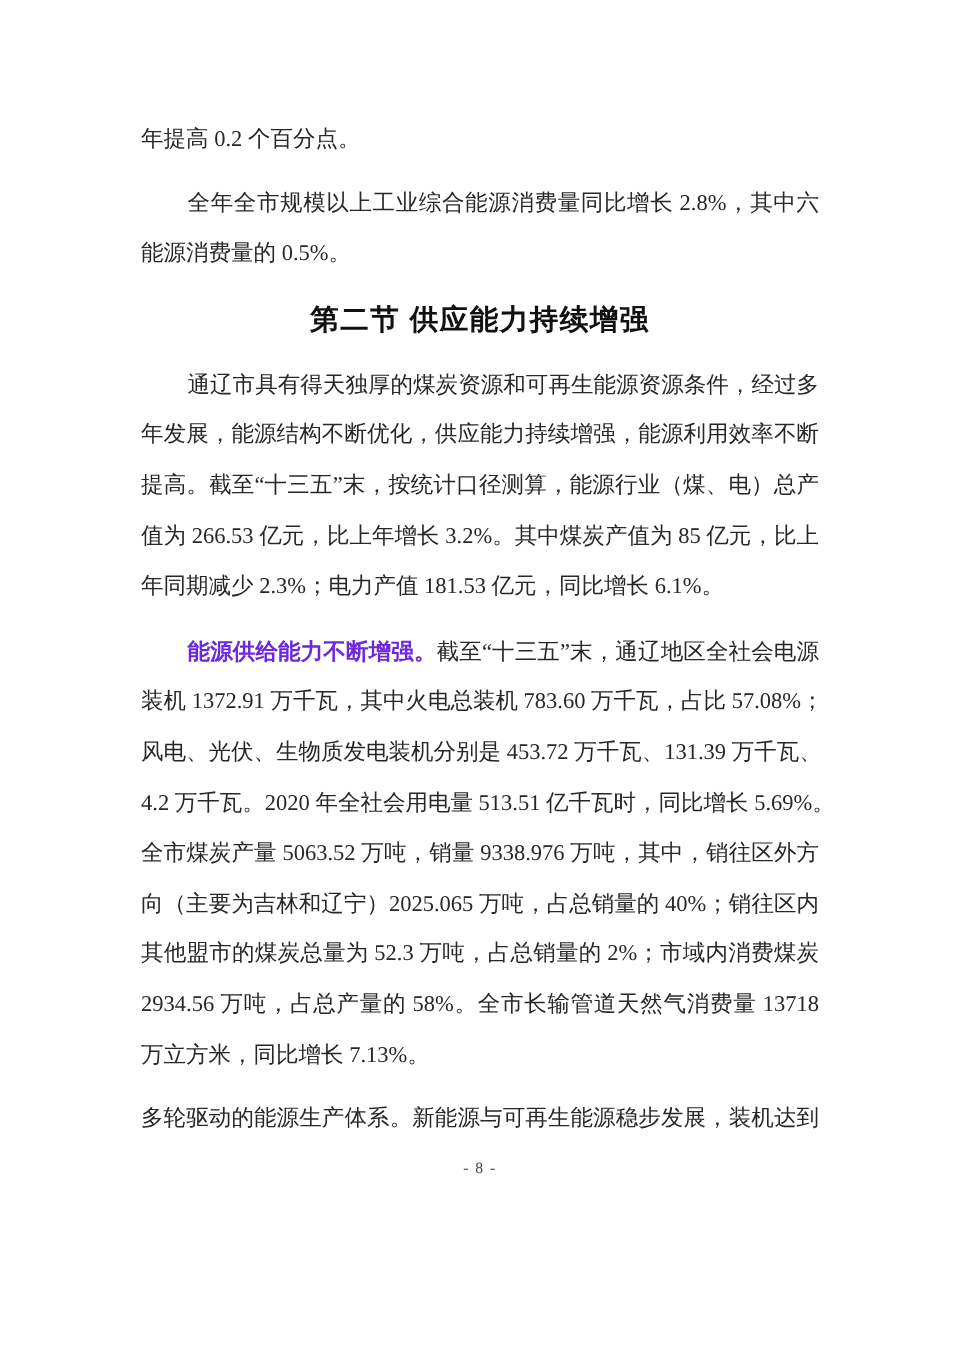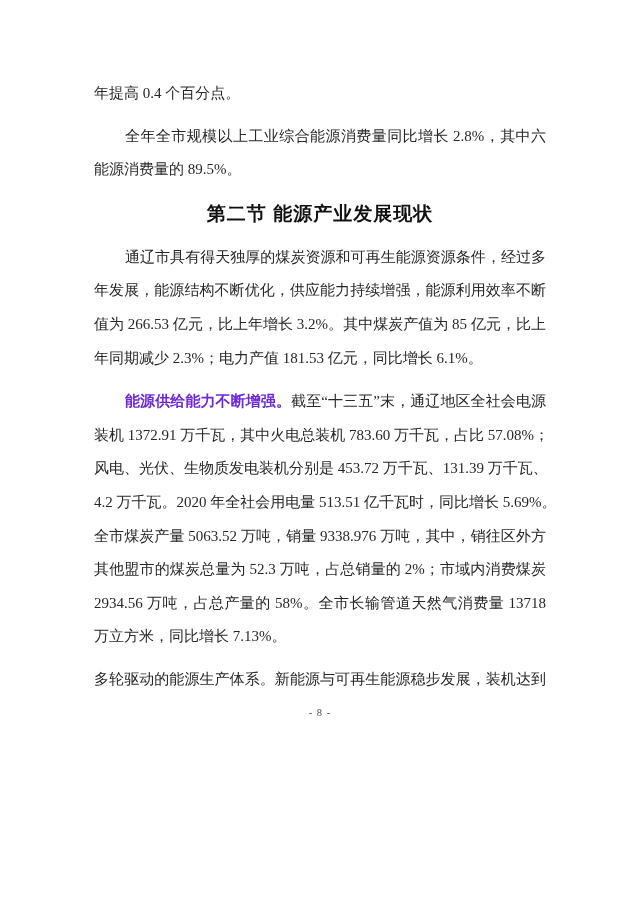--- a/index.html
+++ b/index.html
@@ -59,39 +59,41 @@
     color:var(--pagenum);
     line-height:14px;
   }
 </style>
 </head>
 <body>
 
 <div class="page">
   <div class="content" id="doc">
       <div class="para">
-        <div class="line no-j"><span>年提高 0.4 个百分点。</span></div>
+        <div class="line no-j"><span>年提高 0.2 个百分点。</span></div>
       </div>
       <div class="para">
         <div class="line indent"><span>全年全市规模以上工业综合能源消费量同比增长 2.8%，其中六</span></div>
-        <div class="line no-j"><span>能源消费量的 89.5%。</span></div>
+        <div class="line no-j"><span>能源消费量的 0.5%。</span></div>
       </div>
-      <div class="heading">第二节 能源产业发展现状</div>
+      <div class="heading">第二节 供应能力持续增强</div>
       <div class="para">
         <div class="line indent"><span>通辽市具有得天独厚的煤炭资源和可再生能源资源条件，经过多</span></div>
         <div class="line"><span>年发展，能源结构不断优化，供应能力持续增强，能源利用效率不断</span></div>
+        <div class="line"><span>提高。截至“十三五”末，按统计口径测算，能源行业（煤、电）总产</span></div>
         <div class="line"><span>值为 266.53 亿元，比上年增长 3.2%。其中煤炭产值为 85 亿元，比上</span></div>
         <div class="line no-j"><span>年同期减少 2.3%；电力产值 181.53 亿元，同比增长 6.1%。</span></div>
       </div>
       <div class="para">
         <div class="line indent"><span class="b">能源供给能力不断增强。</span><span>截至“十三五”末，通辽地区全社会电源</span></div>
         <div class="line"><span>装机 1372.91 万千瓦，其中火电总装机 783.60 万千瓦，占比 57.08%；</span></div>
         <div class="line"><span>风电、光伏、生物质发电装机分别是 453.72 万千瓦、131.39 万千瓦、</span></div>
         <div class="line"><span>4.2 万千瓦。2020 年全社会用电量 513.51 亿千瓦时，同比增长 5.69%。</span></div>
         <div class="line"><span>全市煤炭产量 5063.52 万吨，销量 9338.976 万吨，其中，销往区外方</span></div>
+        <div class="line"><span>向（主要为吉林和辽宁）2025.065 万吨，占总销量的 40%；销往区内</span></div>
         <div class="line"><span>其他盟市的煤炭总量为 52.3 万吨，占总销量的 2%；市域内消费煤炭</span></div>
         <div class="line"><span>2934.56 万吨，占总产量的 58%。全市长输管道天然气消费量 13718</span></div>
         <div class="line no-j"><span>万立方米，同比增长 7.13%。</span></div>
       </div>
       <div class="para">
         <div class="line"><span>多轮驱动的能源生产体系。新能源与可再生能源稳步发展，装机达到</span></div>
       </div>
     </div>
   <div class="page-num">- 8 -</div>
 </div>

